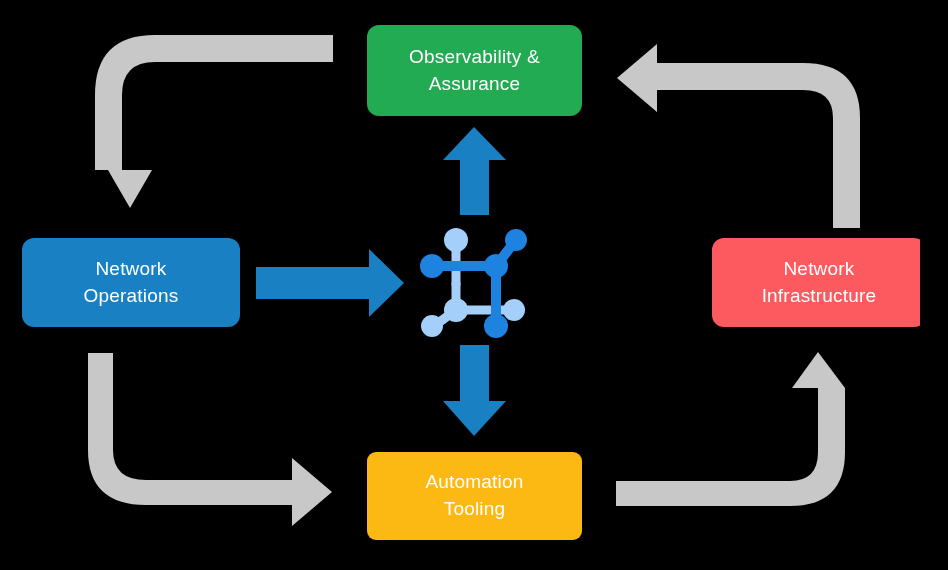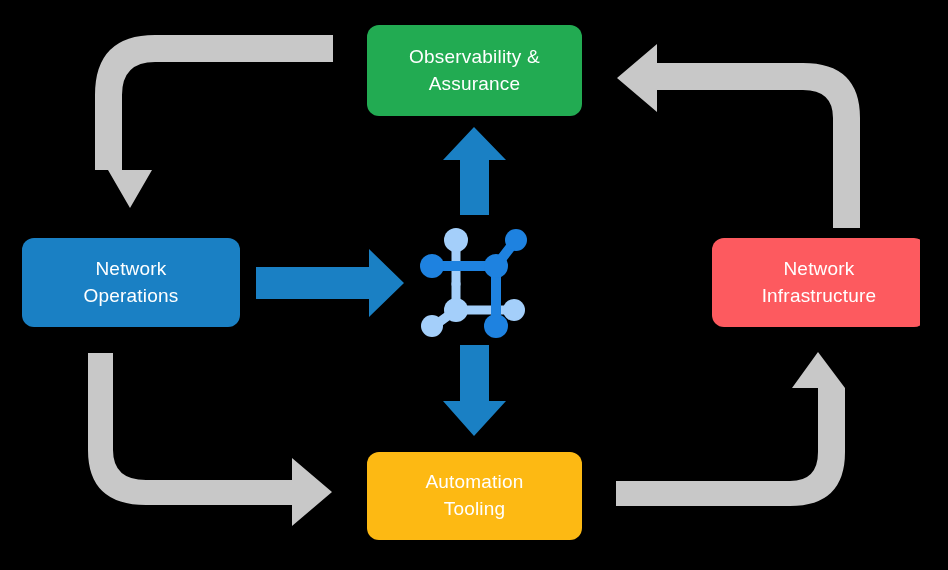--- a/index.html
+++ b/index.html
@@ -40,21 +40,21 @@
     padding: 6px 10px;
     z-index: 3;
   }
   .node-label {
     display: block;
     white-space: pre-line;
   }
   #box-observability { left: 367px; top: 25px;  width: 215px; height: 91px; }
   #box-operations    { left: 22px;  top: 238px; width: 218px; height: 89px; }
   #box-infrastructure{ left: 712px; top: 238px; width: 214px; height: 89px; }
-  #box-automation    { left: 367px; top: 452px; width: 215px; height: 88px; }
+  #box-automation    { left: 367px; top: 452px; width: 215px; height: 88px; border-radius: 9px; }
   #hub-icon {
     position: absolute;
     left: 418px;
     top: 222px;
     width: 118px;
     height: 118px;
     z-index: 3;
   }
 </style>
 </head>

